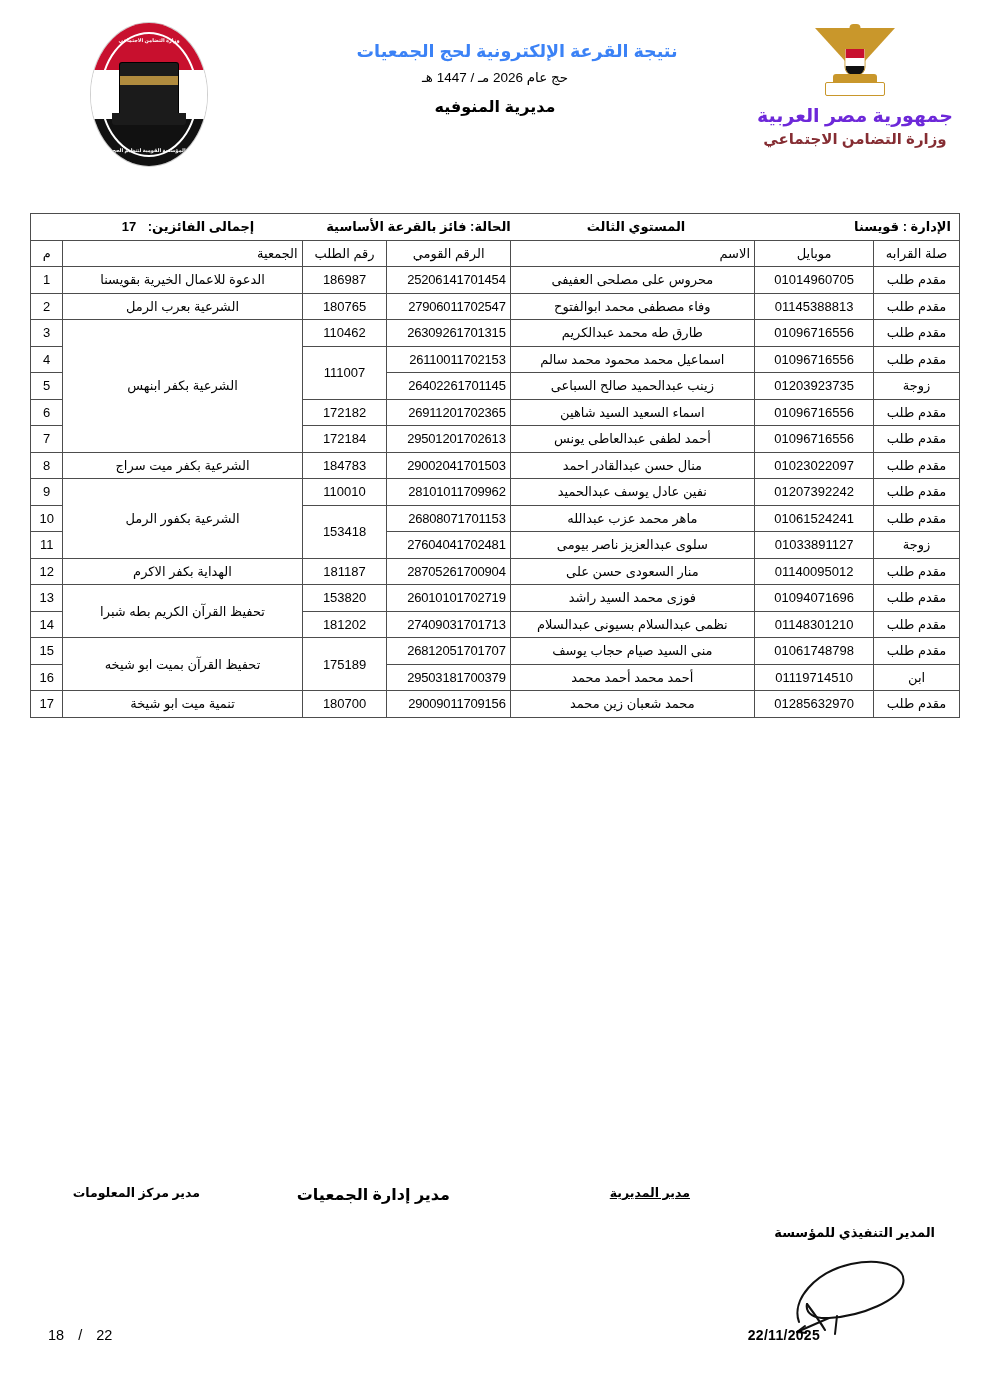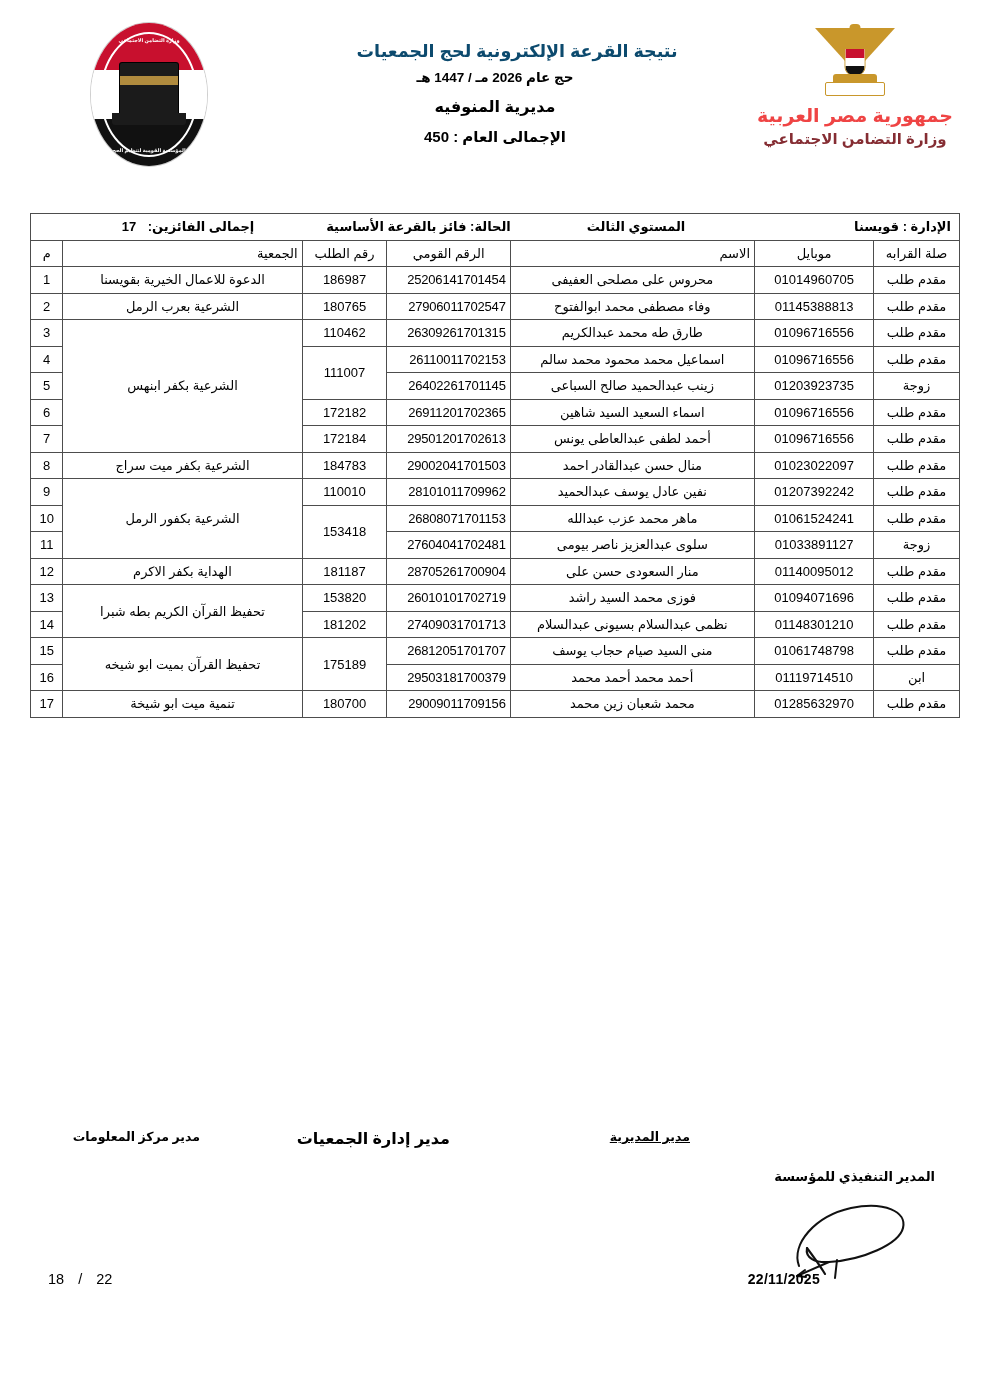--- a/index.html
+++ b/index.html
@@ -44,26 +44,26 @@
     left: 0;
     right: 0;
     text-align: center;
     width: 990px;
   }
   .title-main {
     font-size: 17.5px;
     font-weight: bold;
     letter-spacing: 0px;
     line-height: 26px;
-    color: #0c4a6e;
+    color: #3b82f6;
     padding-left: 44px;
   }
   .title-sub {
     font-size: 13.5px;
-    font-weight: bold;
+    font-weight: normal;
     line-height: 24px;
     margin-top: 2px;
   }
   .title-dir {
     font-size: 16px;
     font-weight: bold;
     line-height: 26px;
     margin-top: 4px;
   }
   .title-total {
@@ -209,21 +209,21 @@
     bottom: 14px;
     transform: translateX(-50%);
     width: 44px;
     height: 12px;
     background: #c9972b;
     border-radius: 3px 3px 0 0;
   }
   .gov-text-1 {
     font-size: 19px;
     font-weight: bold;
-    color: #ef4444;
+    color: #6d28d9;
     line-height: 24px;
     letter-spacing: -0.5px;
   }
   .gov-text-2 {
     font-size: 15px;
     font-weight: bold;
     color: #7b1c22;
     line-height: 22px;
     opacity: 0.92;
   }
@@ -298,21 +298,21 @@
   td.c-soc   { text-align: center; font-size: 12.5px; }
   td.c-reqn  { text-align: center; font-size: 13.5px; }
   td.c-nat   { font-size: 13.5px; letter-spacing: -0.2px; }
   td.c-nm    { text-align: center; font-size: 12.5px; }
   td.c-mo    { text-align: center; font-size: 13.5px; }
   td.c-rl    { text-align: center; font-size: 12.5px; }
 
   
   .footer {
     position: absolute;
-    top: 1119px;
+    top: 1175px;
     left: 0;
     width: 990px;
     height: 200px;
   }
   .sig-a { position: absolute; right: 300px; top: 10px; font-size: 12.5px; font-weight: bold; text-decoration: underline;}
   .sig-b { position: absolute; right: 540px; top: 10px; font-size: 16px; font-weight: bold;}
   .sig-c { position: absolute; right: 790px; top: 10px; font-size: 12.5px; font-weight: bold;}
   .sig-exec {
     position: absolute;
     right: 55px;
@@ -361,24 +361,20 @@
         <div class="kaaba"></div>
         <div class="emblem-text-bottom">المؤسسة القومية لتنظيم الحج</div>
       </div>
     </div>
   </div>
 
   <div class="title-block">
     <div class="title-main">نتيجة القرعة الإلكترونية لحج الجمعيات</div>
     <div class="title-sub">حج عام 2026 مـ / 1447 هـ</div>
     <div class="title-dir">مديرية المنوفيه</div>
-    <div class="title-total">
-      <span>الإجمالى العام :</span>
-      <span class="num">450</span>
-    </div>
   </div>
 
   <div class="logo-right-wrap">
     <div class="eagle">
       <div class="eagle-head"></div>
       <div class="eagle-body"></div>
       <div class="eagle-shield">
         <span class="sh-red"></span>
         <span class="sh-white"></span>
         <span class="sh-black"></span>

